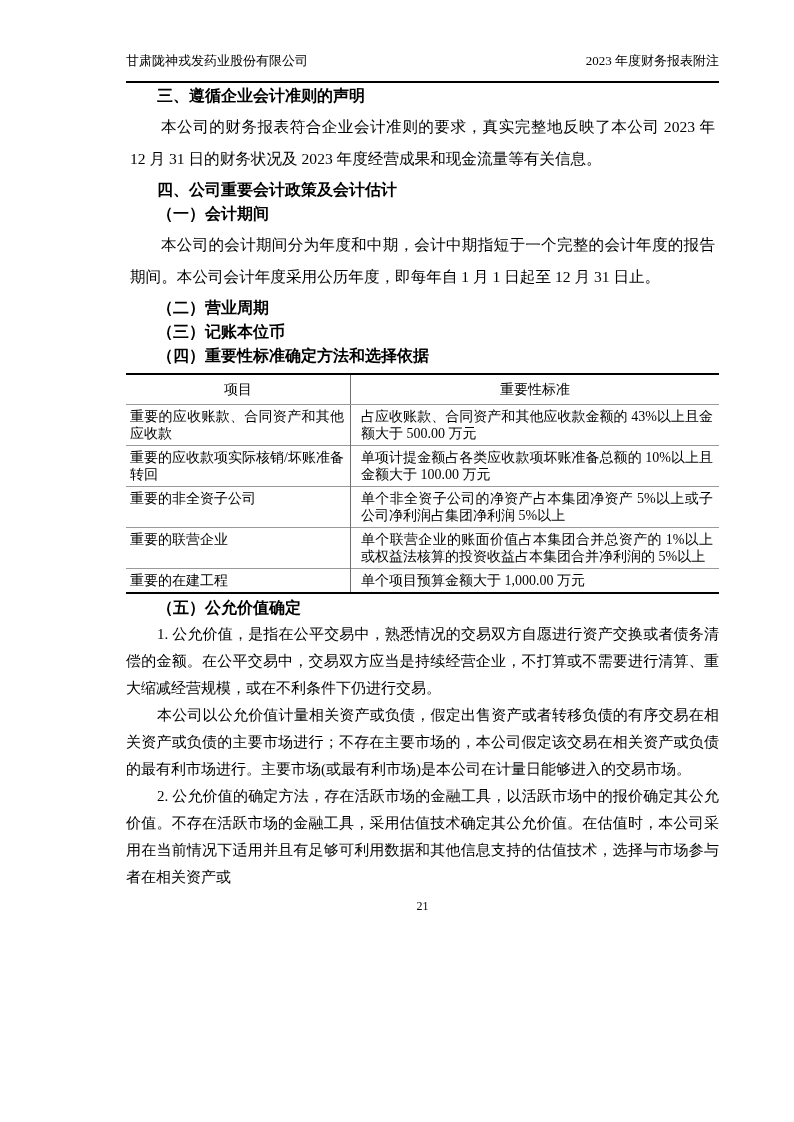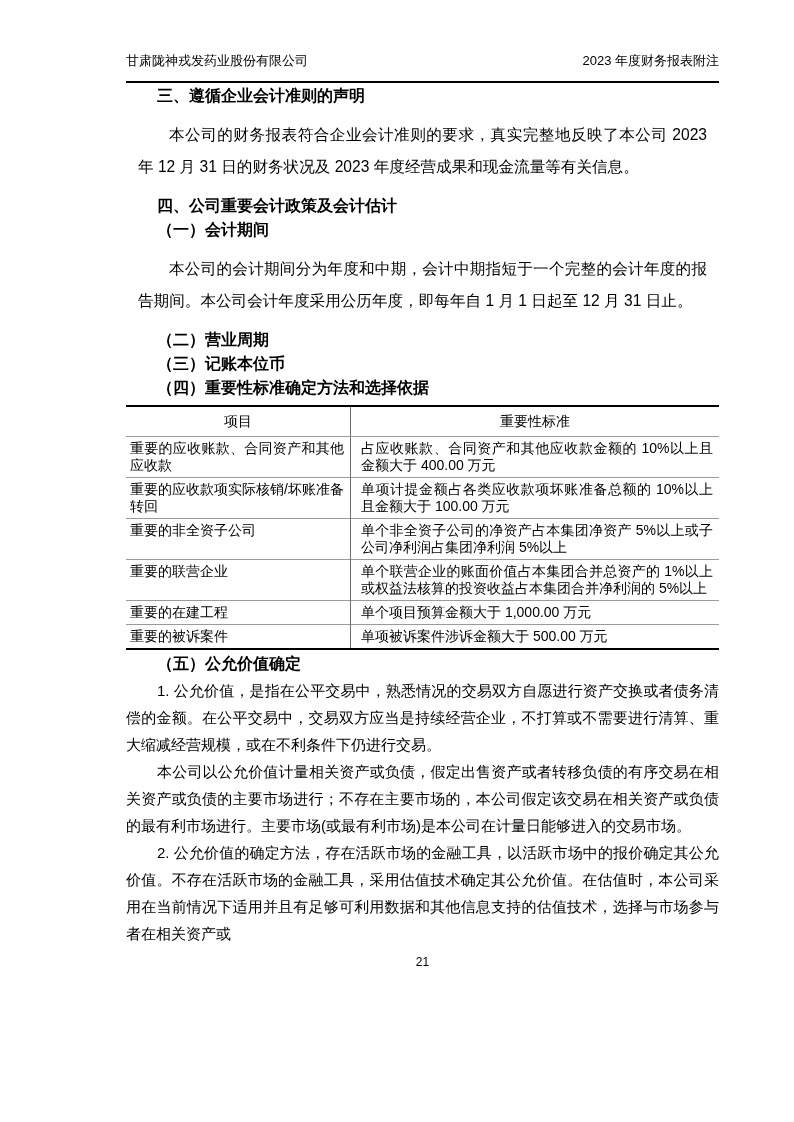--- a/index.html
+++ b/index.html
@@ -3,21 +3,21 @@
 <meta charset="utf-8">
 <style>
   html,body{margin:0;padding:0;background:#ffffff;}
   .page{
     position:relative;
     width:794px;height:1122px;
     box-sizing:border-box;
     padding:52px 75px 12px 126px;
     background:#fff;
     color:#000;
-    font-family:Liberation Sans, sans-serif;
+    font-family:Liberation Serif, serif;
     overflow:hidden;
   }
   .page-header{
     display:flex;
     justify-content:space-between;
     align-items:flex-end;
     font-size:13px;
     line-height:18px;
     padding-bottom:11px;
     border-bottom:2px solid #000;
@@ -25,21 +25,21 @@
   .heading{
     font-size:16px;
     font-weight:bold;
     line-height:22px;
     margin:2px 0;
     text-indent:31px;
   }
   .para{
     font-size:15.6px;
     line-height:32px;
-    margin:12px;
+    margin:4px;
     text-indent:31px;
     text-align:justify;
   }
   .para-tight{
     font-size:15px;
     line-height:27px;
     margin:0;
     text-indent:31px;
     text-align:justify;
   }
@@ -110,42 +110,38 @@
     <table class="materiality">
       <thead>
         <tr>
           <th>项目</th>
           <th>重要性标准</th>
         </tr>
       </thead>
       <tbody>
         <tr>
           <td>重要的应收账款、合同资产和其他应收款</td>
-          <td>占应收账款、合同资产和其他应收款金额的 10%以上且金额大于 400.00 万元</td>
+          <td>占应收账款、合同资产和其他应收款金额的 43%以上且金额大于 500.00 万元</td>
         </tr>
         <tr>
           <td>重要的应收款项实际核销/坏账准备转回</td>
           <td>单项计提金额占各类应收款项坏账准备总额的 10%以上且金额大于 100.00 万元</td>
         </tr>
         <tr>
           <td>重要的非全资子公司</td>
           <td>单个非全资子公司的净资产占本集团净资产 5%以上或子公司净利润占集团净利润 5%以上</td>
         </tr>
         <tr>
           <td>重要的联营企业</td>
           <td>单个联营企业的账面价值占本集团合并总资产的 1%以上或权益法核算的投资收益占本集团合并净利润的 5%以上</td>
         </tr>
         <tr>
           <td>重要的在建工程</td>
           <td>单个项目预算金额大于 1,000.00 万元</td>
         </tr>
-        <tr>
-          <td>重要的被诉案件</td>
-          <td>单项被诉案件涉诉金额大于 500.00 万元</td>
-        </tr>
       </tbody>
     </table>
 
     <h4 class="heading">（五）公允价值确定</h4>
     <p class="para-tight">1. 公允价值，是指在公平交易中，熟悉情况的交易双方自愿进行资产交换或者债务清偿的金额。在公平交易中，交易双方应当是持续经营企业，不打算或不需要进行清算、重大缩减经营规模，或在不利条件下仍进行交易。</p>
     <p class="para-tight">本公司以公允价值计量相关资产或负债，假定出售资产或者转移负债的有序交易在相关资产或负债的主要市场进行；不存在主要市场的，本公司假定该交易在相关资产或负债的最有利市场进行。主要市场(或最有利市场)是本公司在计量日能够进入的交易市场。</p>
     <p class="para-tight">2. 公允价值的确定方法，存在活跃市场的金融工具，以活跃市场中的报价确定其公允价值。不存在活跃市场的金融工具，采用估值技术确定其公允价值。在估值时，本公司采用在当前情况下适用并且有足够可利用数据和其他信息支持的估值技术，选择与市场参与者在相关资产或</p>
 
   </div>
 

